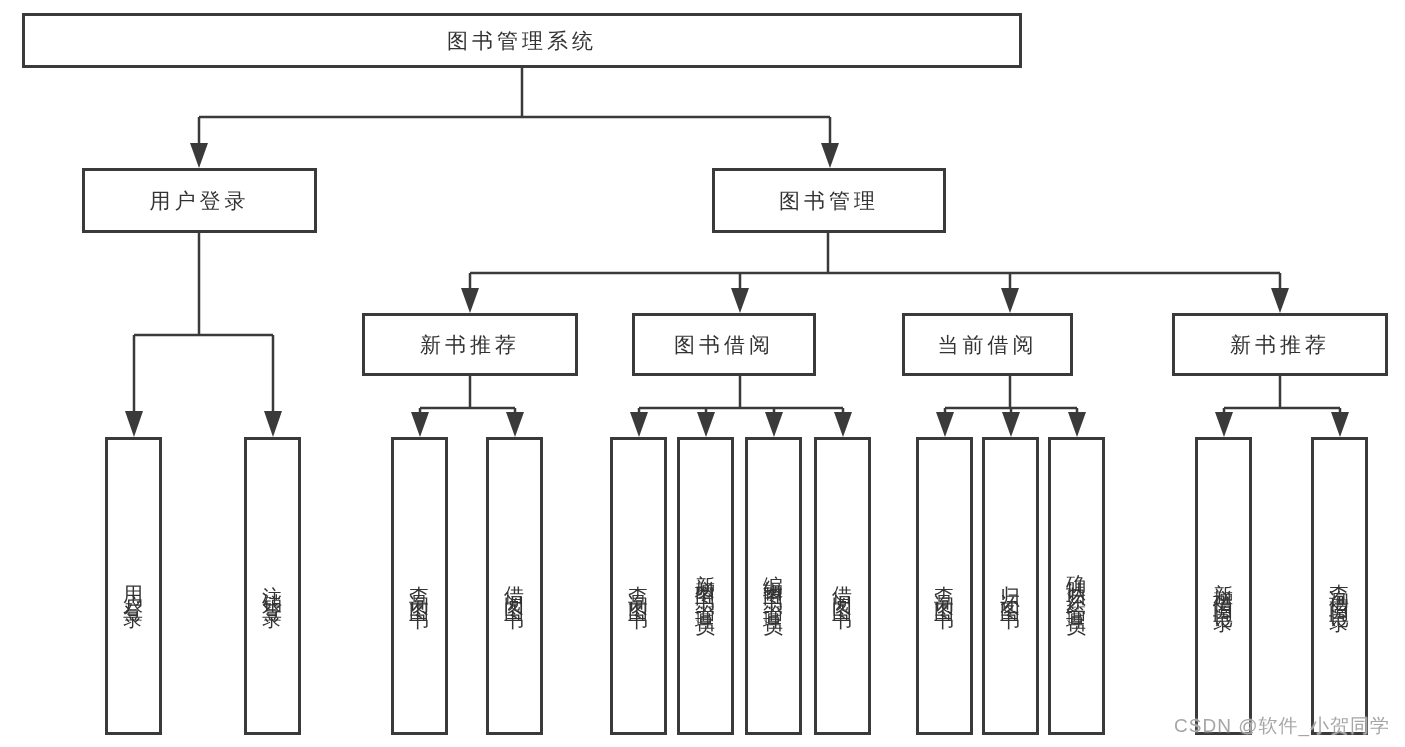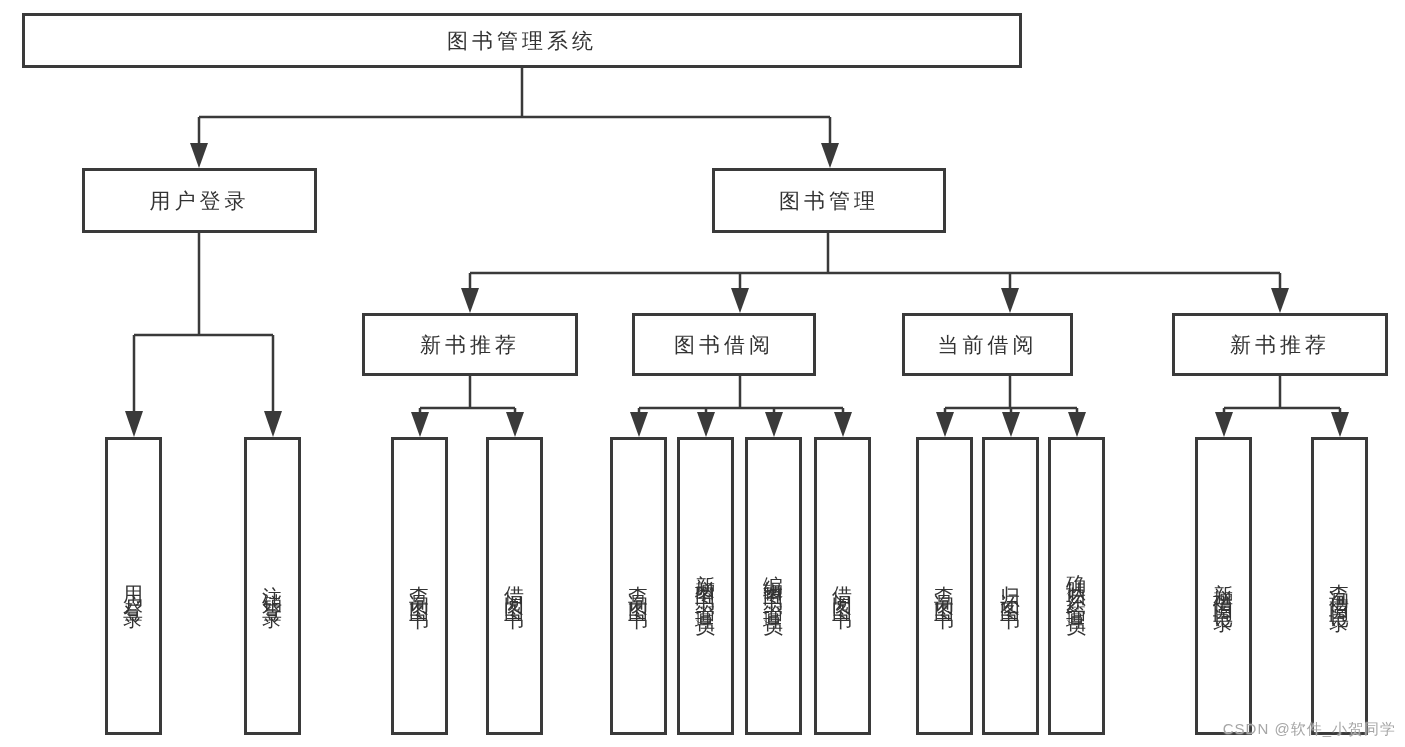--- a/index.html
+++ b/index.html
@@ -66,23 +66,23 @@
     font-size: 20px;
     line-height: 1;
     letter-spacing: 8px;
     color: #333333;
   }
   .vbox.long span {
     letter-spacing: 6px;
   }
   #watermark {
     position: absolute;
-    right: 9px;
+    right: 15px;
     bottom: 8px;
-    font-size: 15px;
+    font-size: 19px;
     color: #a6a6a6;
     letter-spacing: 1px;
     z-index: 2;
     text-shadow: 0 0 2px #ffffff;
     white-space: nowrap;
     padding-left: 28px;
   }
 </style>
 </head>
 <body>

